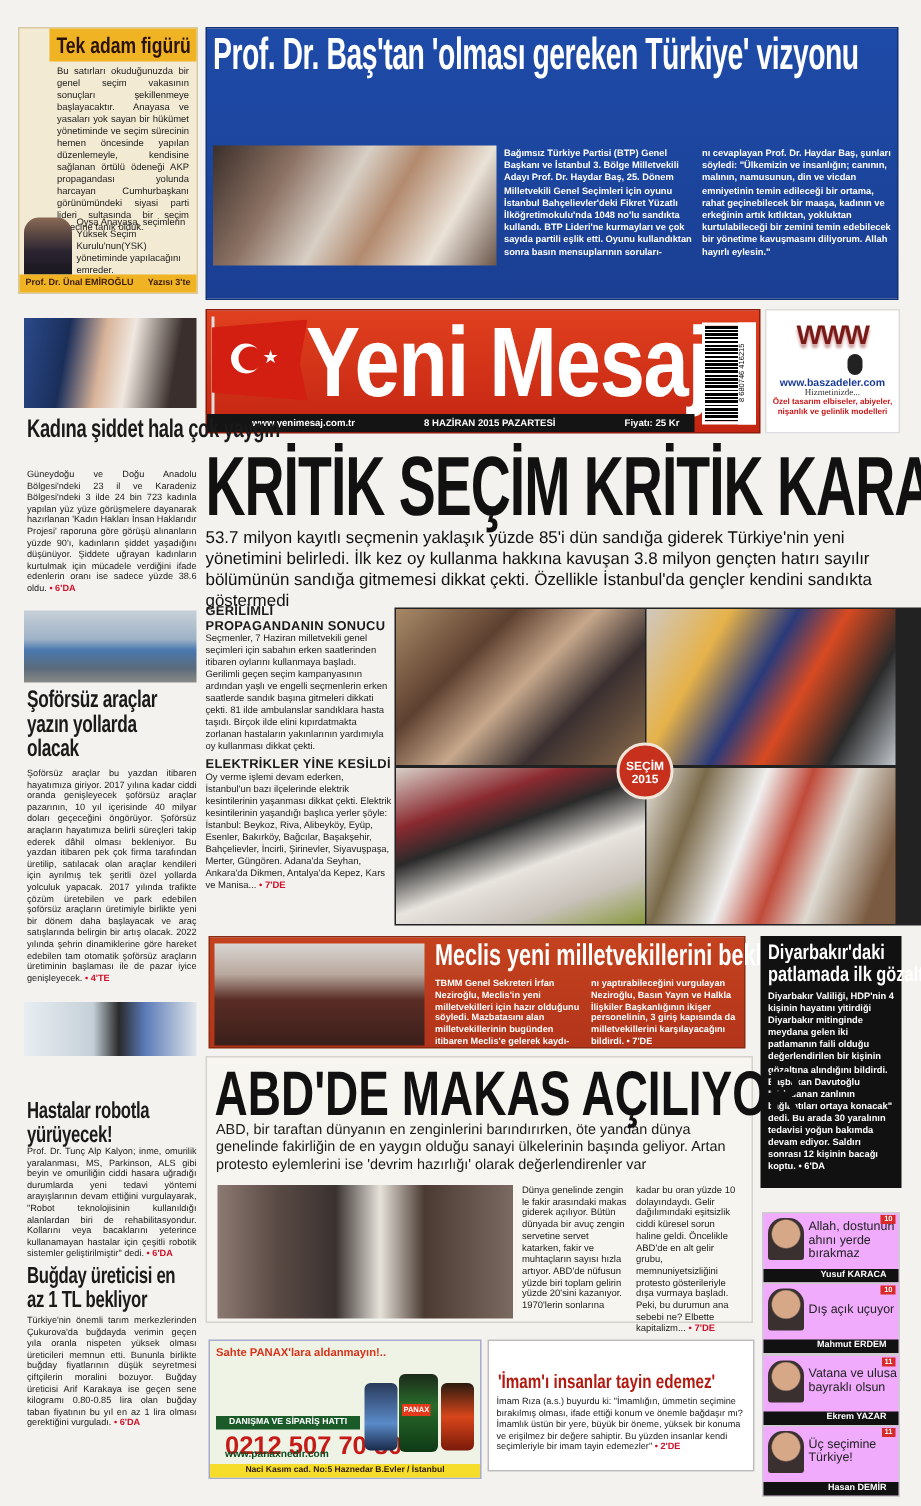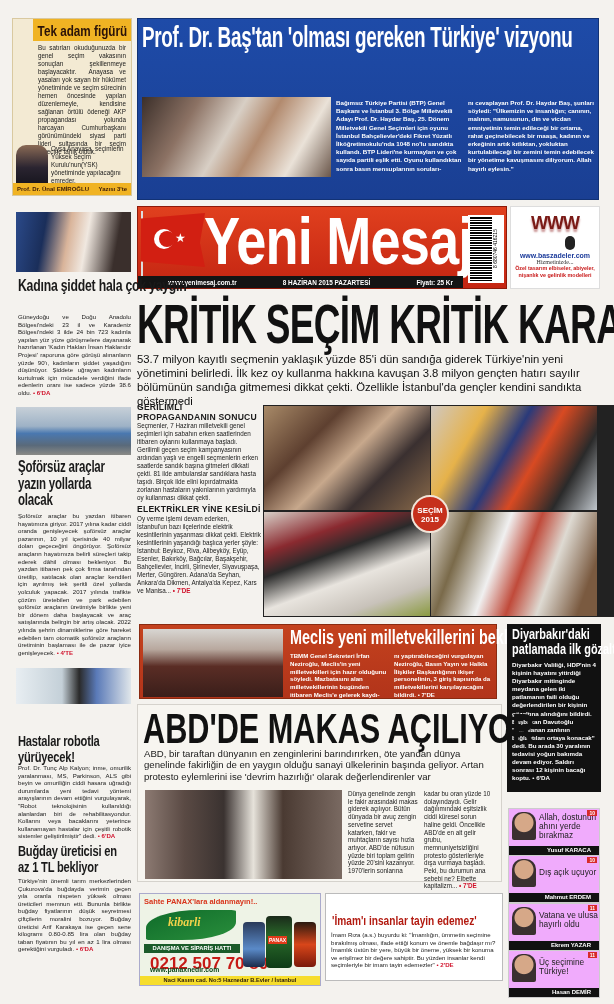--- a/index.html
+++ b/index.html
@@ -199,21 +199,20 @@
 <div id="abd" class="abs">
   <div class="title">ABD'DE MAKAS AÇILIYOR</div>
   <div class="lede">ABD, bir taraftan dünyanın en zenginlerini barındırırken, öte yandan dünya genelinde fakirliğin de en yaygın olduğu sanayi ülkelerinin başında geliyor. Artan protesto eylemlerini ise 'devrim hazırlığı' olarak değerlendirenler var</div>
   <div class="photo"></div>
   <div class="col" style="left:210px">Dünya genelinde zengin le fakir arasındaki makas giderek açılıyor. Bütün dünyada bir avuç zengin servetine servet katarken, fakir ve muhtaçların sayısı hızla artıyor. ABD'de nüfusun yüzde biri toplam gelirin yüzde 20'sini kazanıyor. 1970'lerin sonlarına</div>
   <div class="col" style="left:286px"><span>kadar bu oran yüzde 10 dolayındaydı. Gelir dağılımındaki eşitsizlik ciddi küresel sorun haline geldi. Öncelikle ABD'de en alt gelir grubu, memnuniyetsizliğini protesto gösterileriyle dışa vurmaya başladı. Peki, bu durumun ana sebebi ne? Elbette kapitalizm...</span> <span class="ref">• 7'DE</span></div>
 </div>
 
 <div id="panax" class="abs">
   <div class="top">Sahte PANAX'lara aldanmayın!..</div>
-  <div class="logo">kibarli</div>
   <div class="hat">DANIŞMA VE SİPARİŞ HATTI</div>
   <div class="phone">0212 507 70 80</div>
   <div class="url">www.panaxnedir.com</div>
   <div class="bottle" style="left:103px;top:28px;width:22px;height:45px;background:linear-gradient(#2a3a5a,#5a8ac8 60%,#1a2a4a);"></div>
   <div class="bottle" style="left:126px;top:22px;width:26px;height:52px;background:linear-gradient(#1a2a1a,#2a6a2a 40%,#0e3a16);">
       <span style="position:absolute;left:2px;top:20px;background:#e23a1a;color:#fff;font-size:5px;font-weight:900;padding:1px;">PANAX</span>
     </div>
   <div class="bottle" style="left:154px;top:28px;width:22px;height:45px;background:linear-gradient(#2a1a10,#d8461a 50%,#7a1a0a);"></div>
   <div class="addr">Naci Kasım cad. No:5 Haznedar B.Evler / İstanbul</div>
 </div>
@@ -230,21 +229,21 @@
   <div class="name">Yusuf KARACA</div>
 </div>
 <div class="colm" style="top:855px;">
   <div class="face"></div>
   <div class="quote" style="top:12px">Dış açık uçuyor</div>
   <div class="pg">10</div>
   <div class="name">Mahmut ERDEM</div>
 </div>
 <div class="colm" style="top:903px;">
   <div class="face"></div>
-  <div class="quote" style="top:7px">Vatana ve ulusa hayırlı oldu</div>
+  <div class="quote" style="top:7px">Vatana ve ulusa bayraklı olsun</div>
   <div class="pg">11</div>
   <div class="name">Ekrem YAZAR</div>
 </div>
 <div class="colm" style="top:950px;">
   <div class="face"></div>
   <div class="quote" style="top:7px">Üç seçimine Türkiye!</div>
   <div class="pg">11</div>
   <div class="name">Hasan DEMİR</div>
 </div>
 

